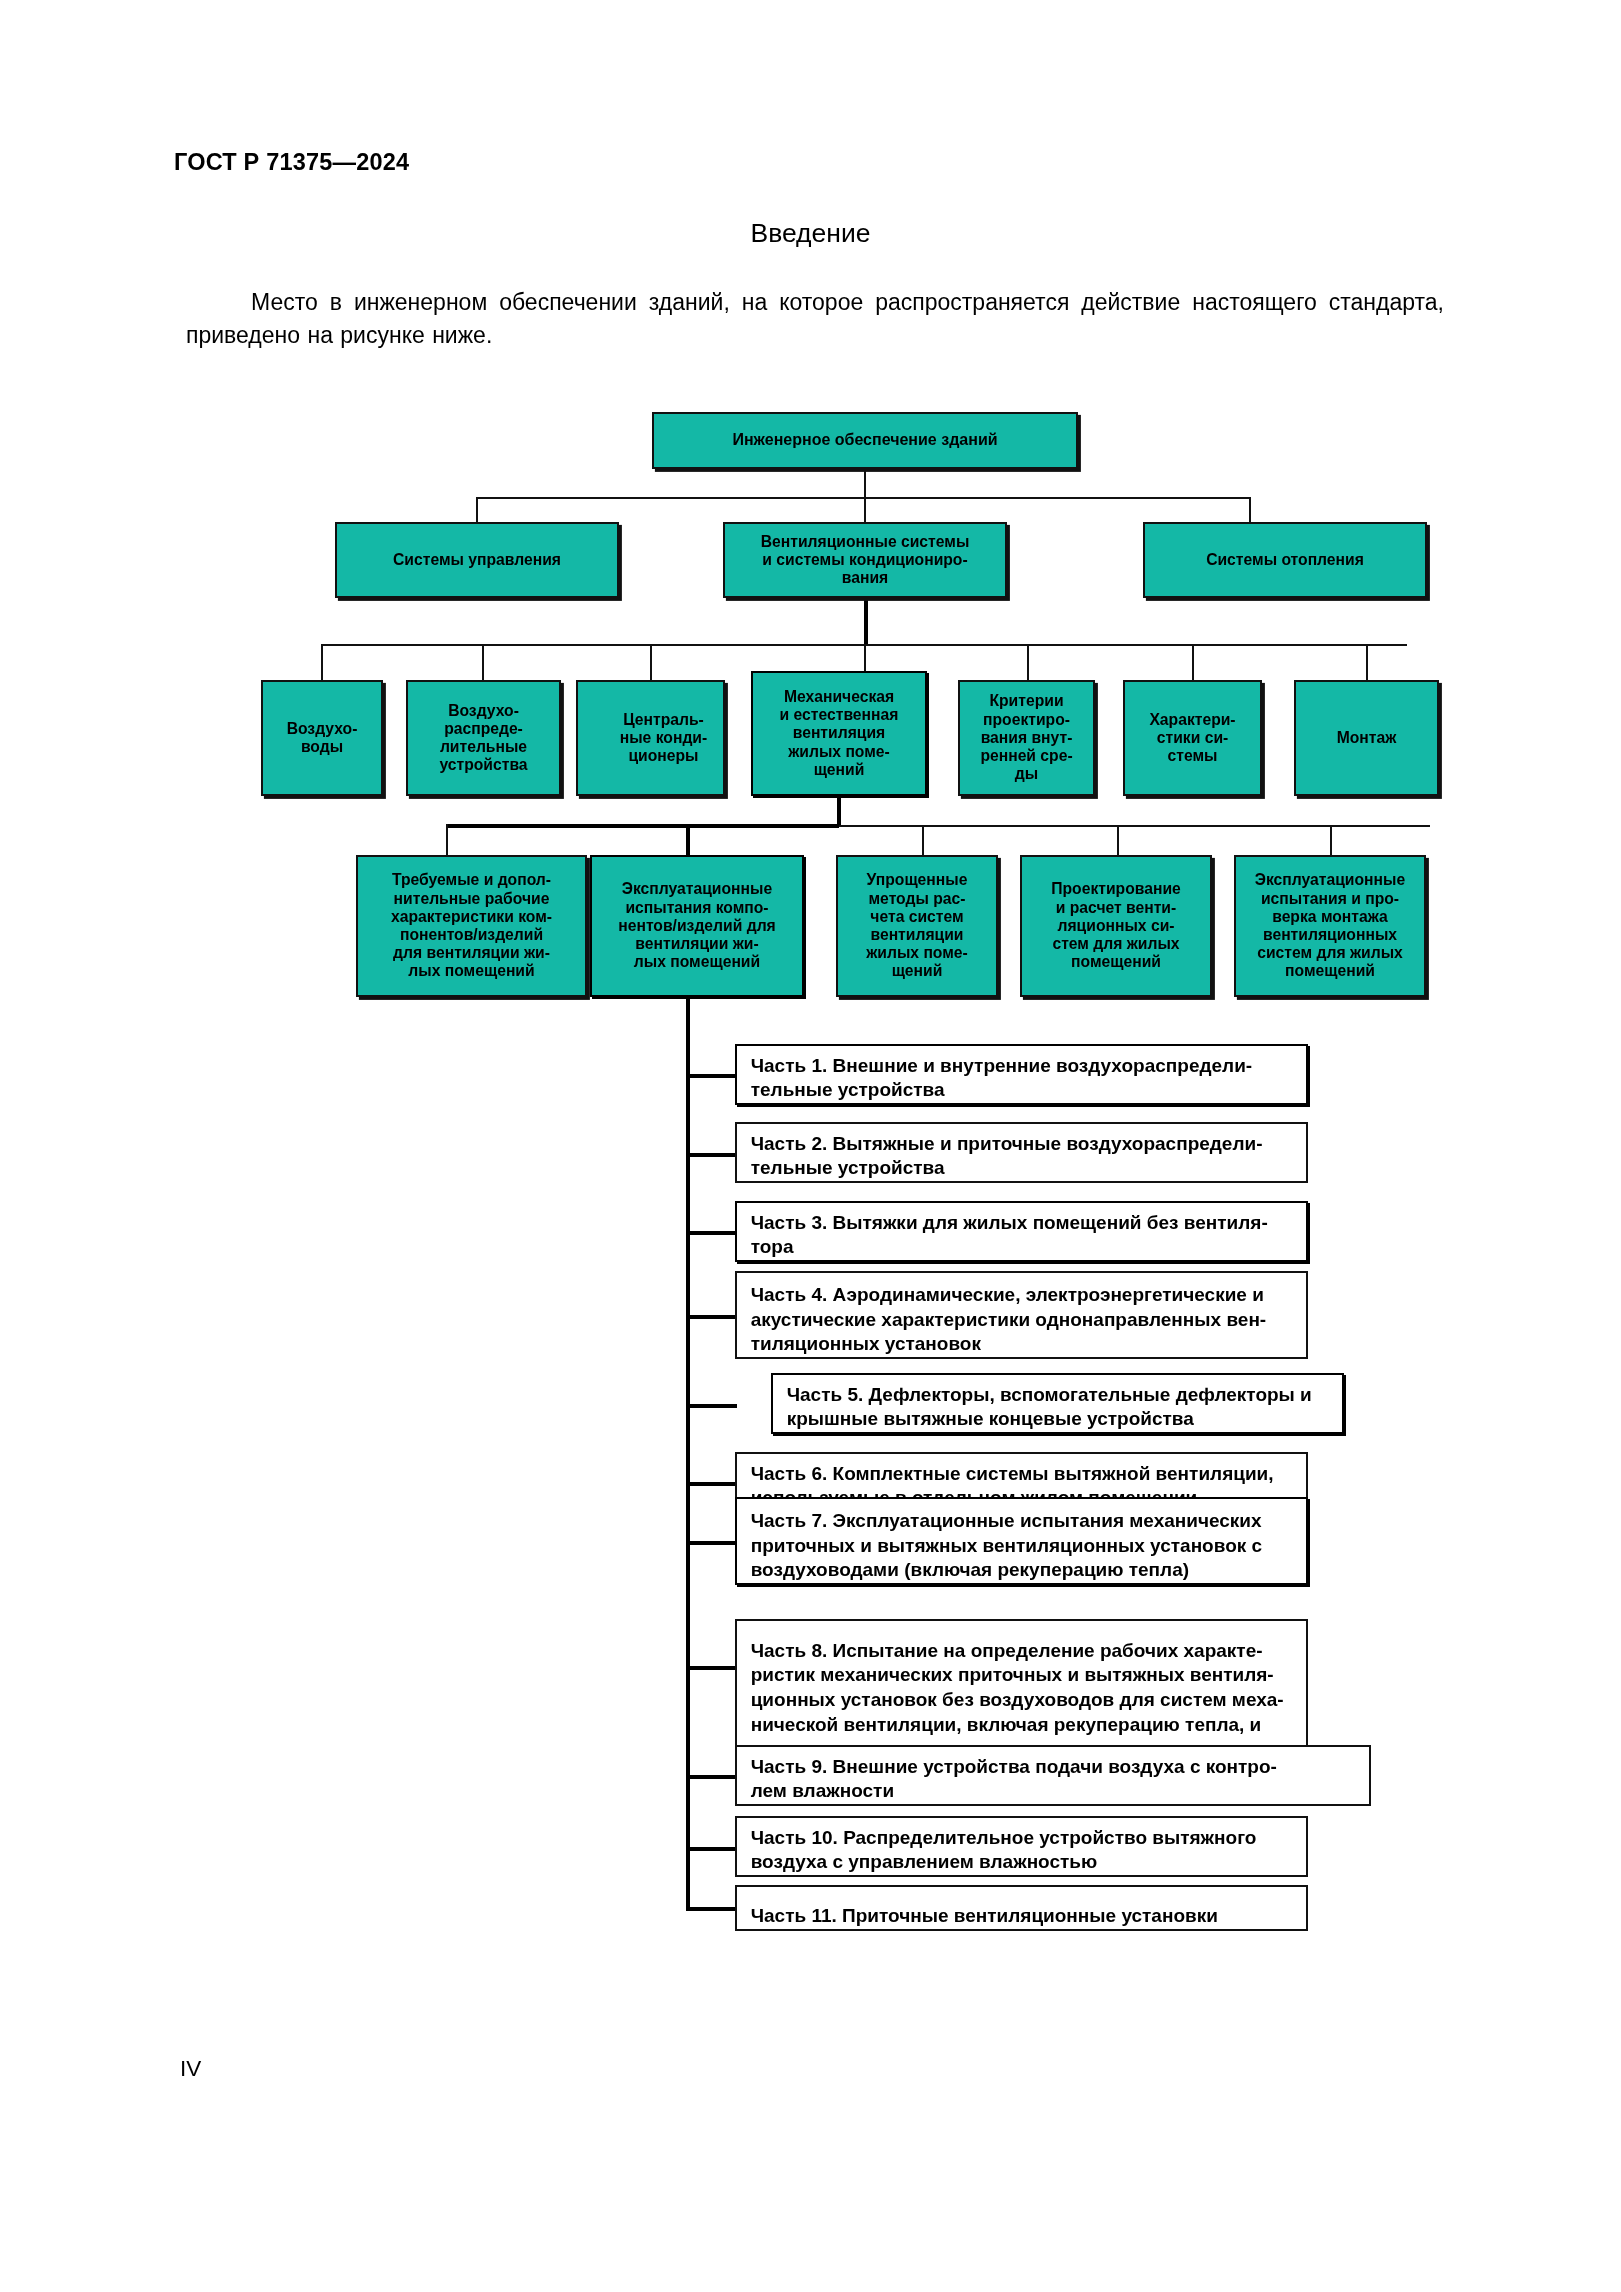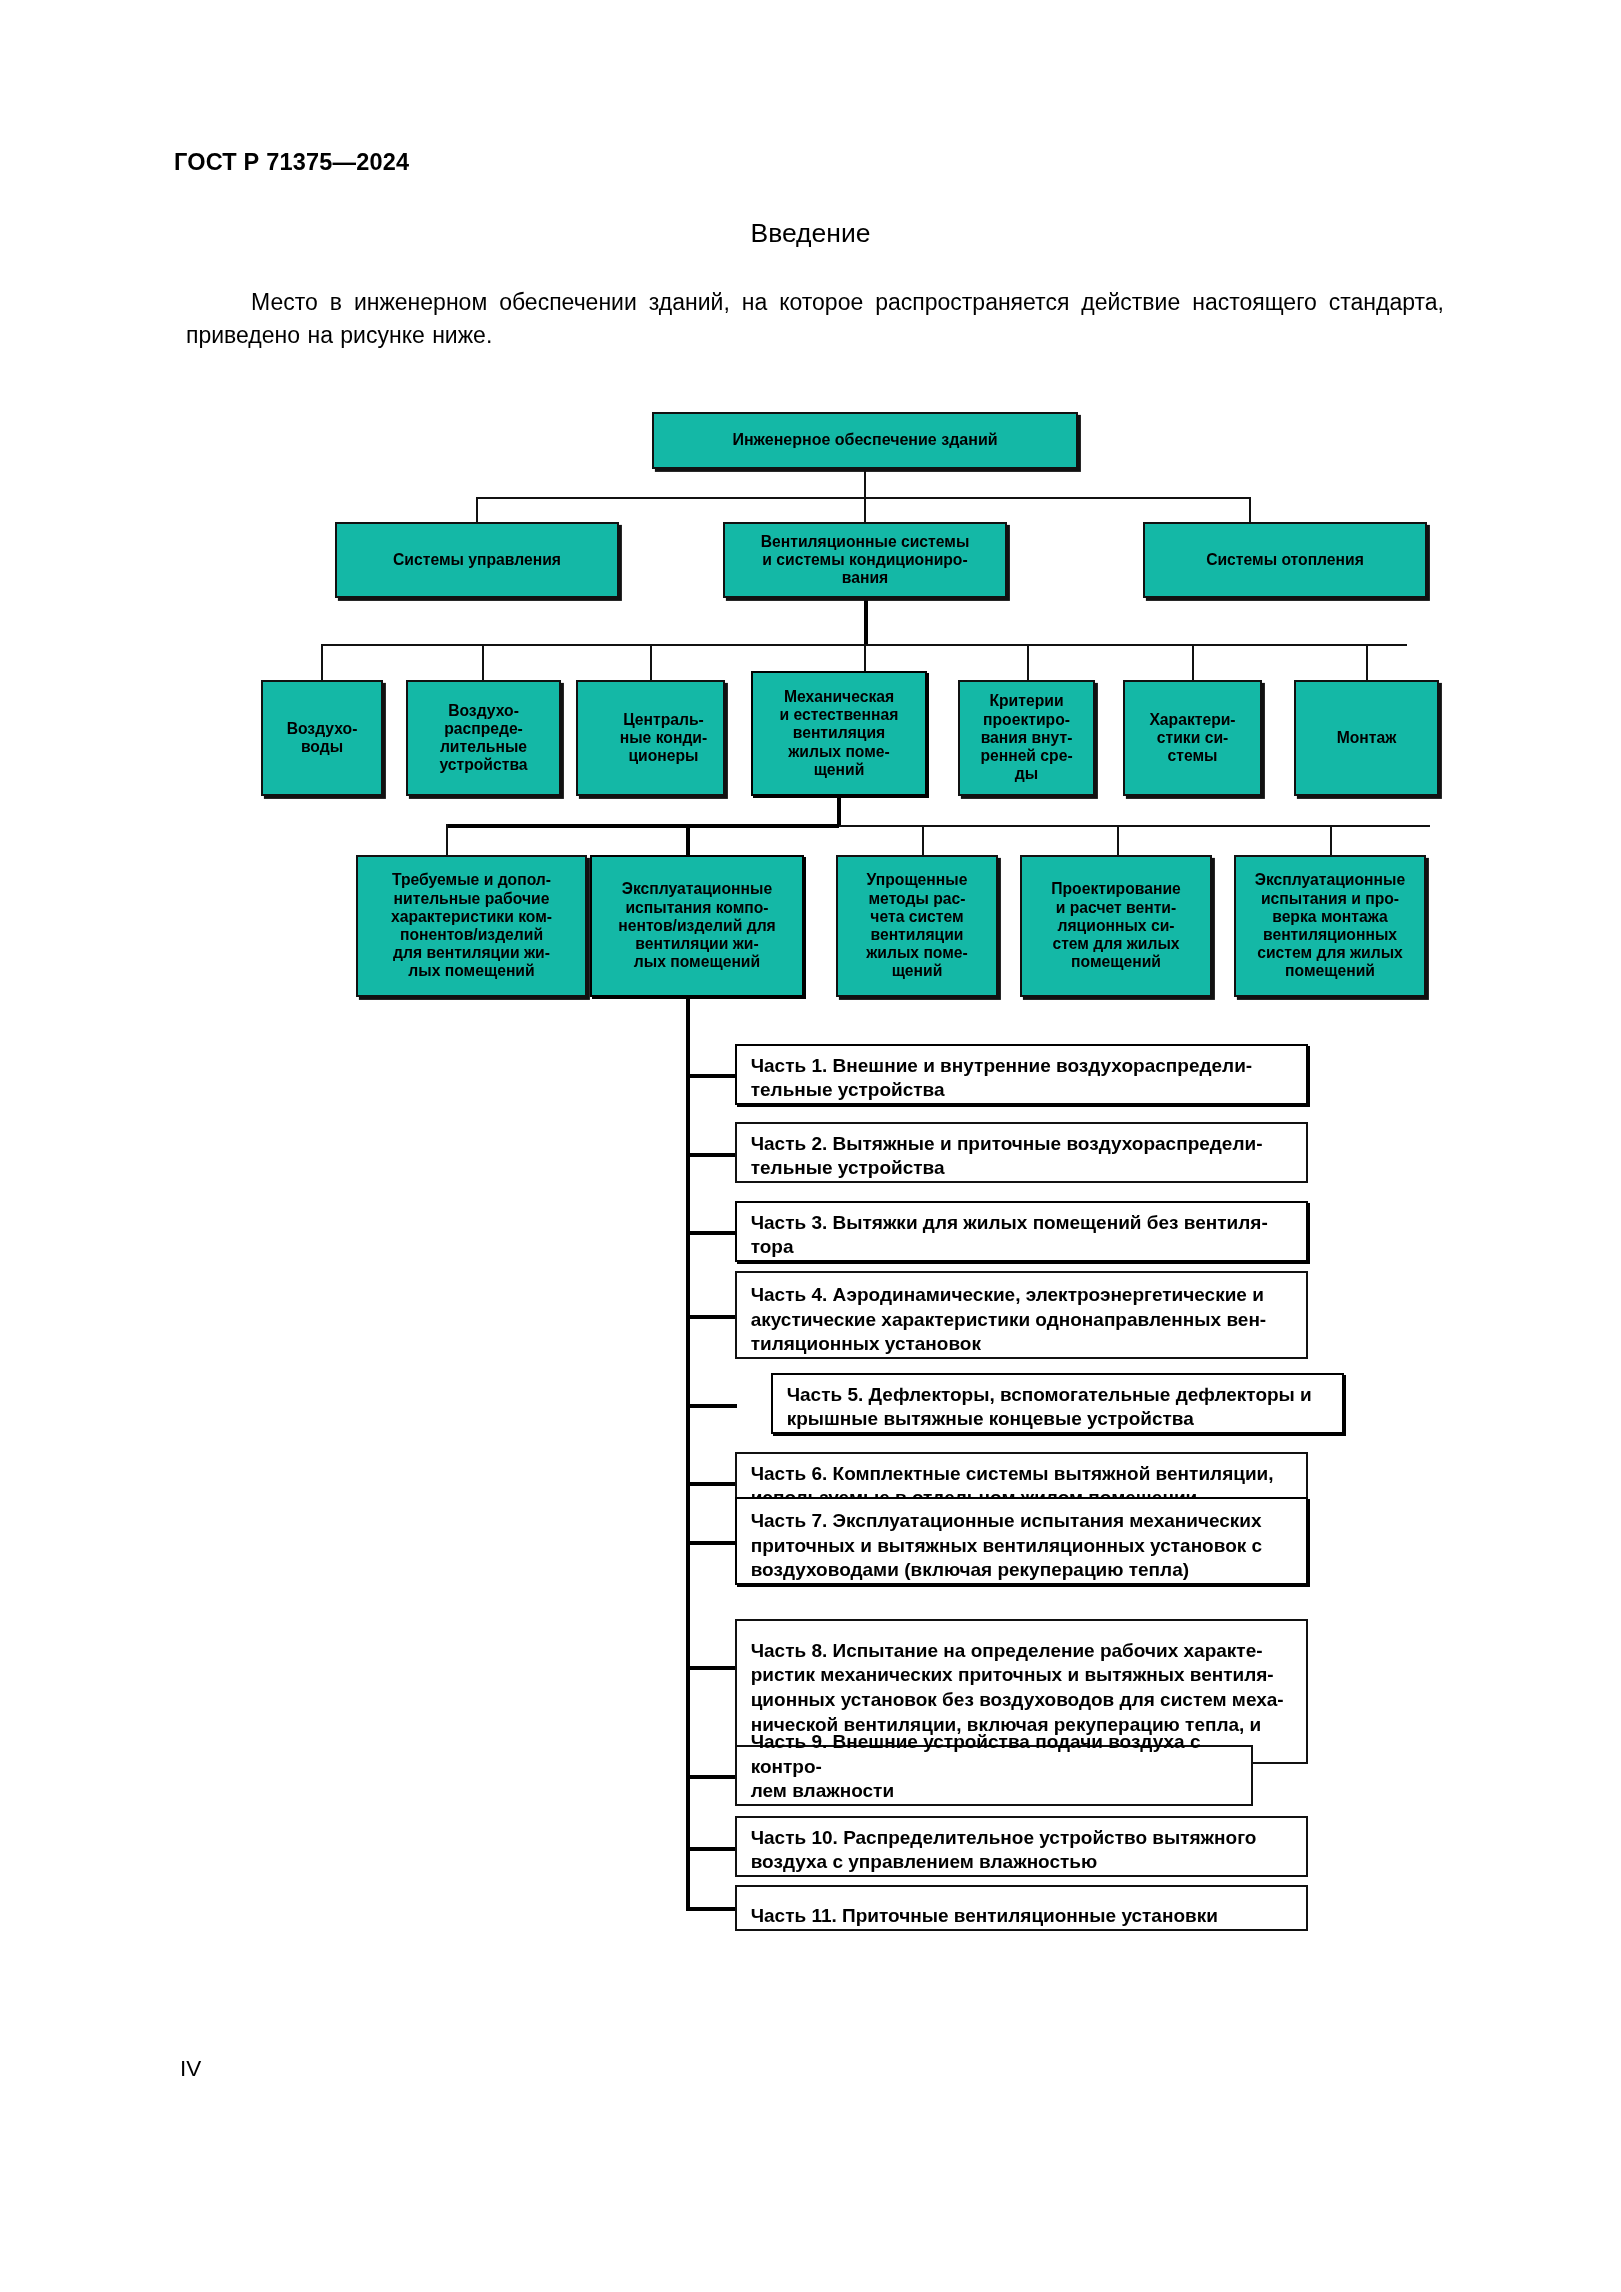--- a/index.html
+++ b/index.html
@@ -321,21 +321,21 @@
     <div class="ln thick h" style="left:686px; top:1666px; width:51px;"></div>
     <div class="part" style="left:735px; top:1619px; width:573px; height:145px;">
       <span class="txt">Часть 8.  Испытание на определение рабочих характе-
 ристик механических приточных и вытяжных вентиля-
 ционных установок без воздуховодов для систем меха-
 нической вентиляции,  включая рекуперацию тепла, и
 предназначенных для одного помещения</span>
     </div>
 
     <div class="ln thick h" style="left:686px; top:1775px; width:51px;"></div>
-    <div class="part" style="left:735px; top:1745px; width:518px; height:61px;">
+    <div class="part" style="left:735px; top:1745px; width:636px; height:61px;">
       <span class="txt">Часть 9. Внешние устройства подачи воздуха с контро-
 лем влажности</span>
     </div>
 
     <div class="ln thick h" style="left:686px; top:1847px; width:51px;"></div>
     <div class="part" style="left:735px; top:1816px; width:573px; height:61px;">
       <span class="txt">Часть 10. Распределительное устройство вытяжного
 воздуха с управлением влажностью</span>
     </div>
 

